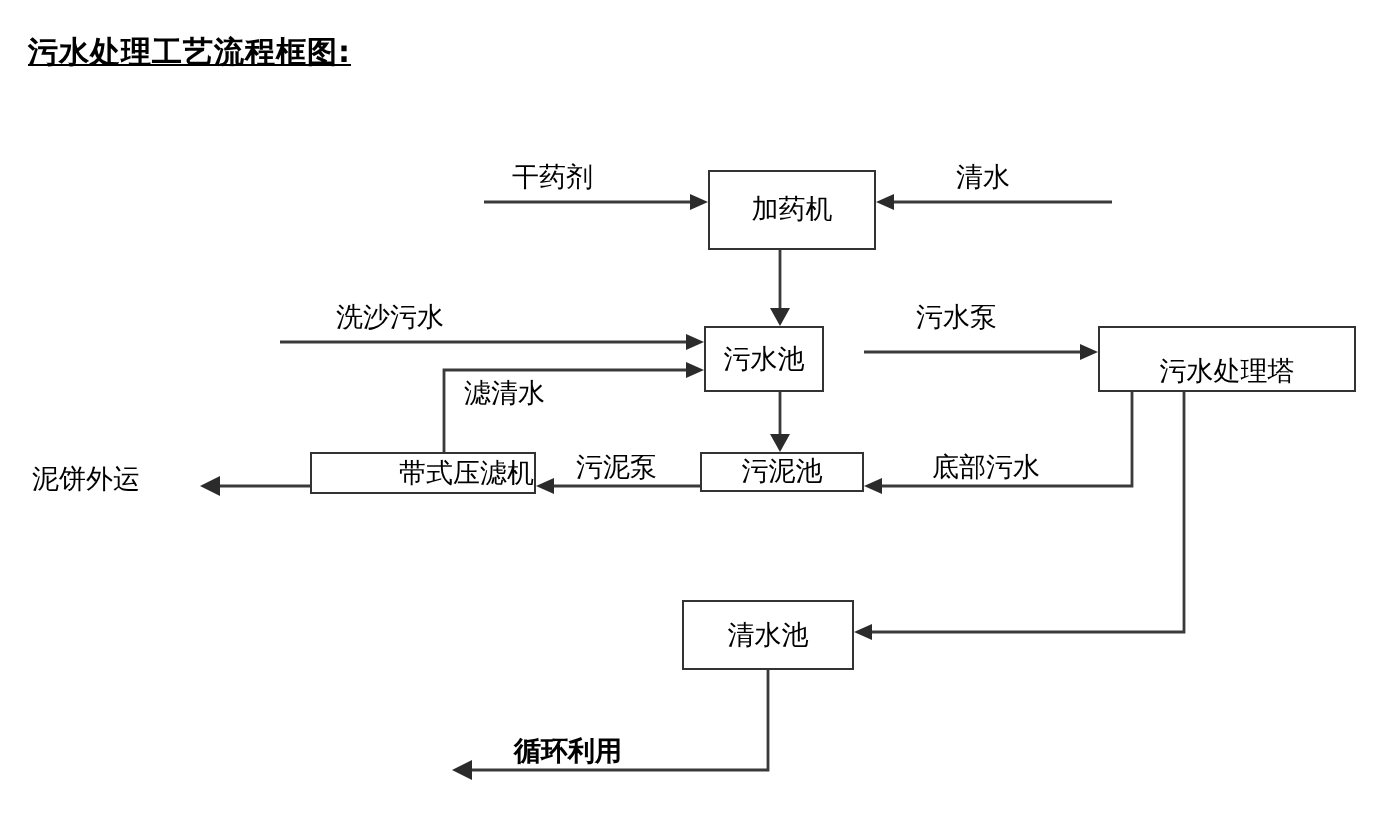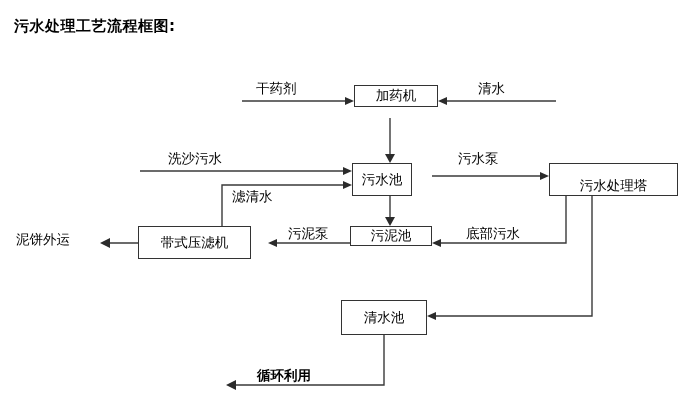--- a/index.html
+++ b/index.html
@@ -23,20 +23,21 @@
   }
   .title {
     position: absolute;
     left: 14px;
     top: 17px;
     font-size: 15px;
     font-weight: bold;
     color: #000000;
     letter-spacing: 0.5px;
     white-space: nowrap;
+    text-decoration: underline;
   }
   .node {
     position: absolute;
     box-sizing: border-box;
     border: 1px solid #333333;
     background: #ffffff;
     color: #000000;
     font-size: 13.5px;
     display: flex;
     align-items: center;
@@ -128,33 +129,33 @@
     <line x1="155" y1="243" x2="106" y2="243"></line>
     <polygon class="head" points="100,243 110,238 110,248"></polygon>
   </g>
 
   <g>
     <polyline points="384,333 384,385 232,385"></polyline>
     <polygon class="head" points="226,385 236,380 236,390"></polygon>
   </g>
 </svg>
 
-<div class="node" style="left:354px; top:85px; width:84px; height:22px;">
+<div class="node" style="left:354px; top:85px; width:84px; height:40px;">
   <span>加药机</span>
 </div>
 
 <div class="node" style="left:352px; top:163px; width:60px; height:33px;">
   <span>污水池</span>
 </div>
 
 <div class="node" style="left:549px; top:163px; width:129px; height:33px;align-items:flex-end;">
   <span>污水处理塔</span>
 </div>
 
-<div class="node" style="left:138px; top:226px; width:113px; height:33px;">
+<div class="node" style="left:155px; top:226px; width:113px; height:21px;justify-content:flex-end;">
   <span>带式压滤机</span>
 </div>
 
 <div class="node" style="left:350px; top:226px; width:82px; height:20px;">
   <span>污泥池</span>
 </div>
 
 <div class="node" style="left:341px; top:300px; width:86px; height:35px;">
   <span>清水池</span>
 </div>

